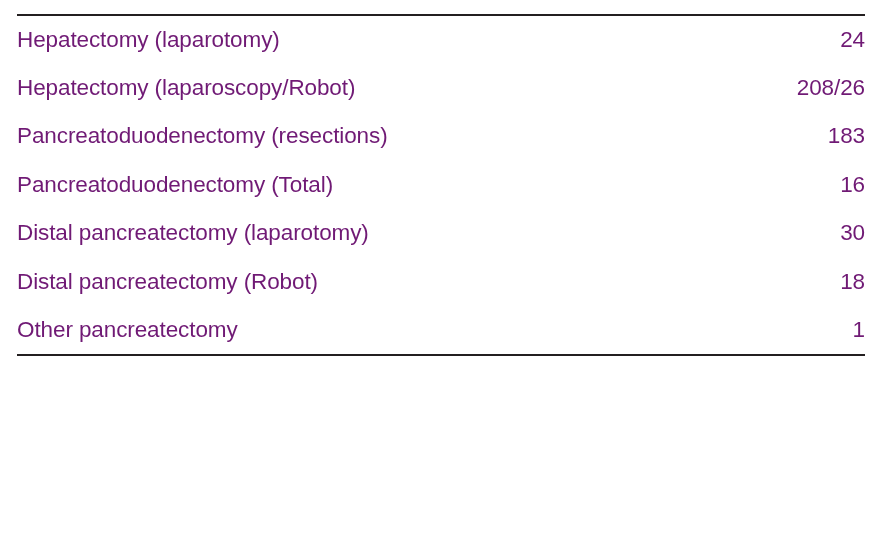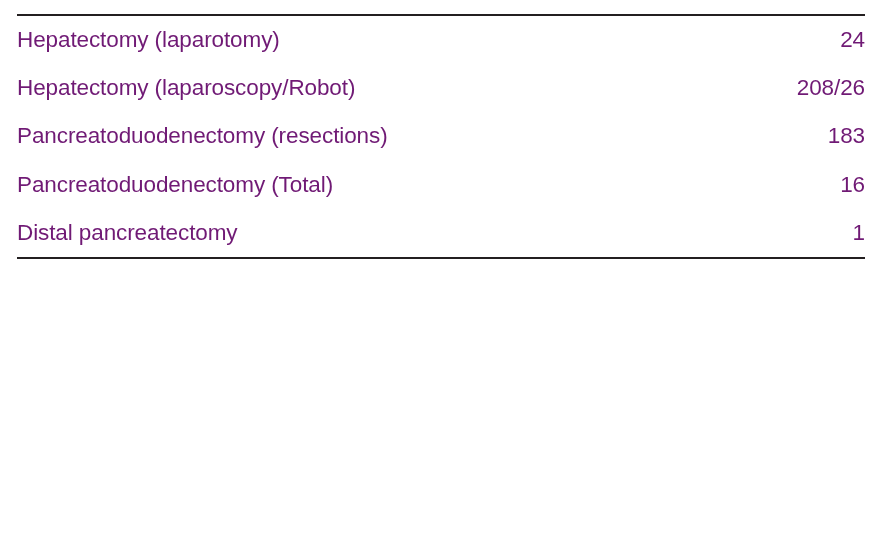--- a/index.html
+++ b/index.html
@@ -67,18 +67,26 @@
       </tr>
       <tr>
         <td class="label-cell">Pancreatoduodenectomy (resections)</td>
         <td class="value-cell">183</td>
       </tr>
       <tr>
         <td class="label-cell">Pancreatoduodenectomy (Total)</td>
         <td class="value-cell">16</td>
       </tr>
       <tr>
-        <td class="label-cell">Distal pancreatectomy</td>
+        <td class="label-cell">Distal pancreatectomy (laparotomy)</td>
+        <td class="value-cell">30</td>
+      </tr>
+      <tr>
+        <td class="label-cell">Distal pancreatectomy (Robot)</td>
+        <td class="value-cell">18</td>
+      </tr>
+      <tr>
+        <td class="label-cell">Other pancreatectomy</td>
         <td class="value-cell">1</td>
       </tr>
     </tbody>
   </table>
 </div>
 
 </body></html>

